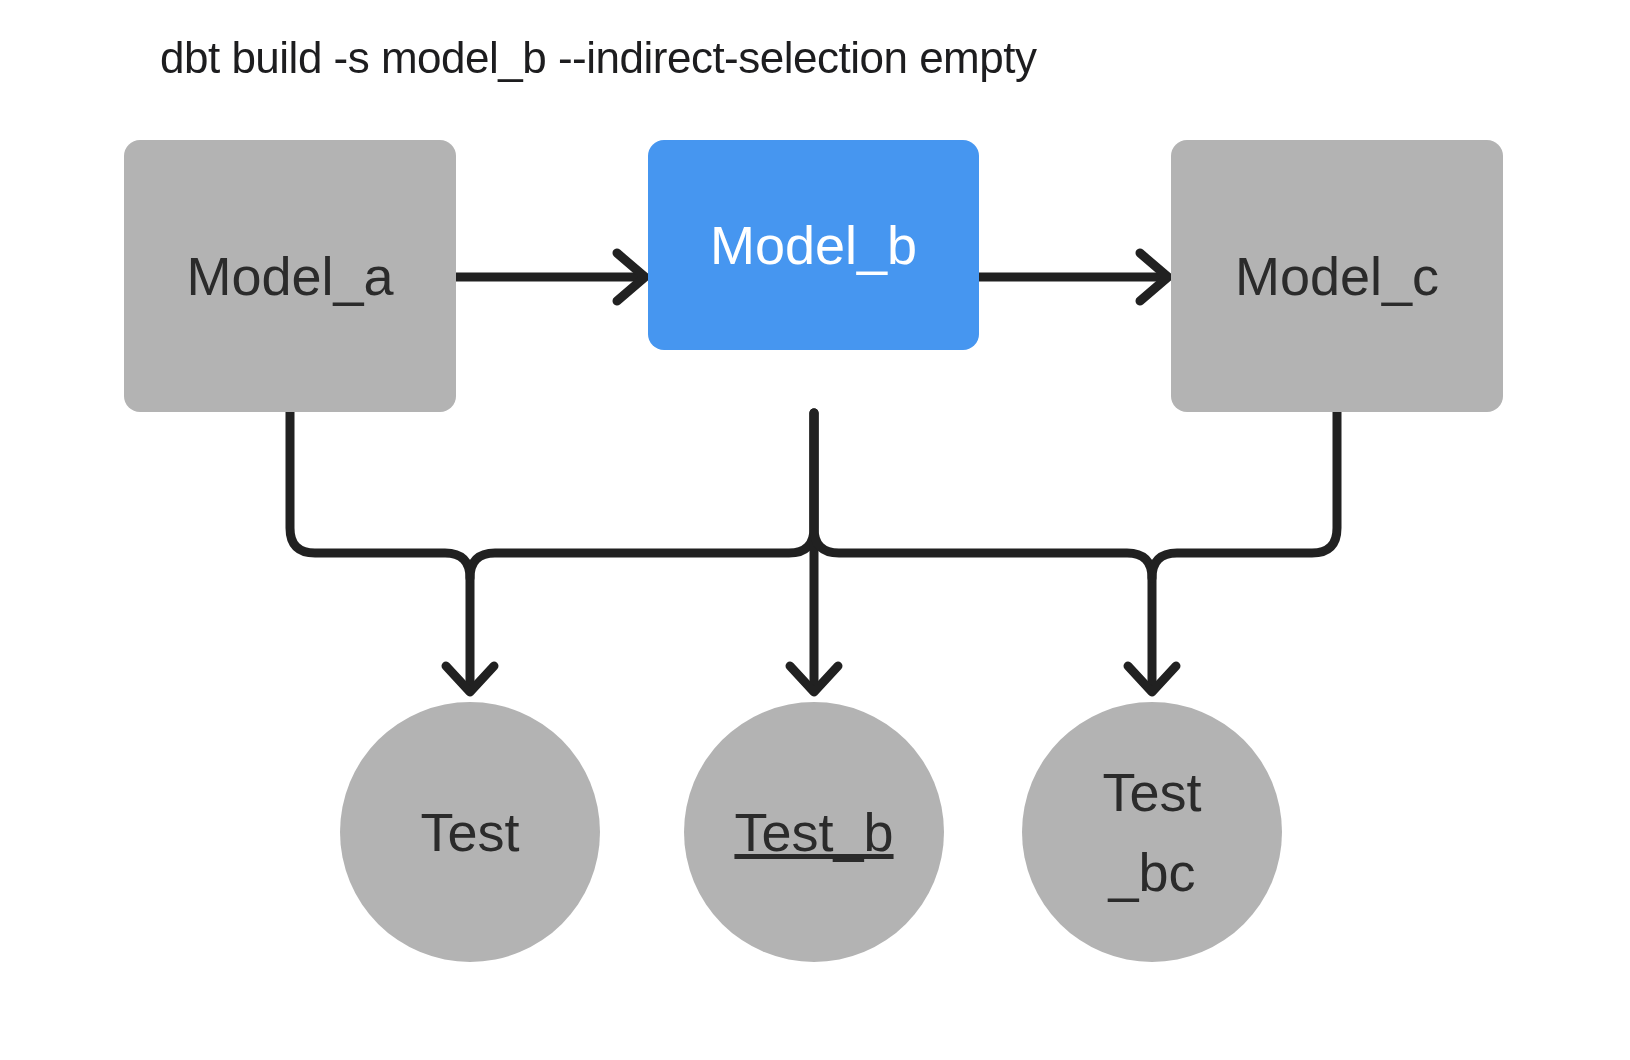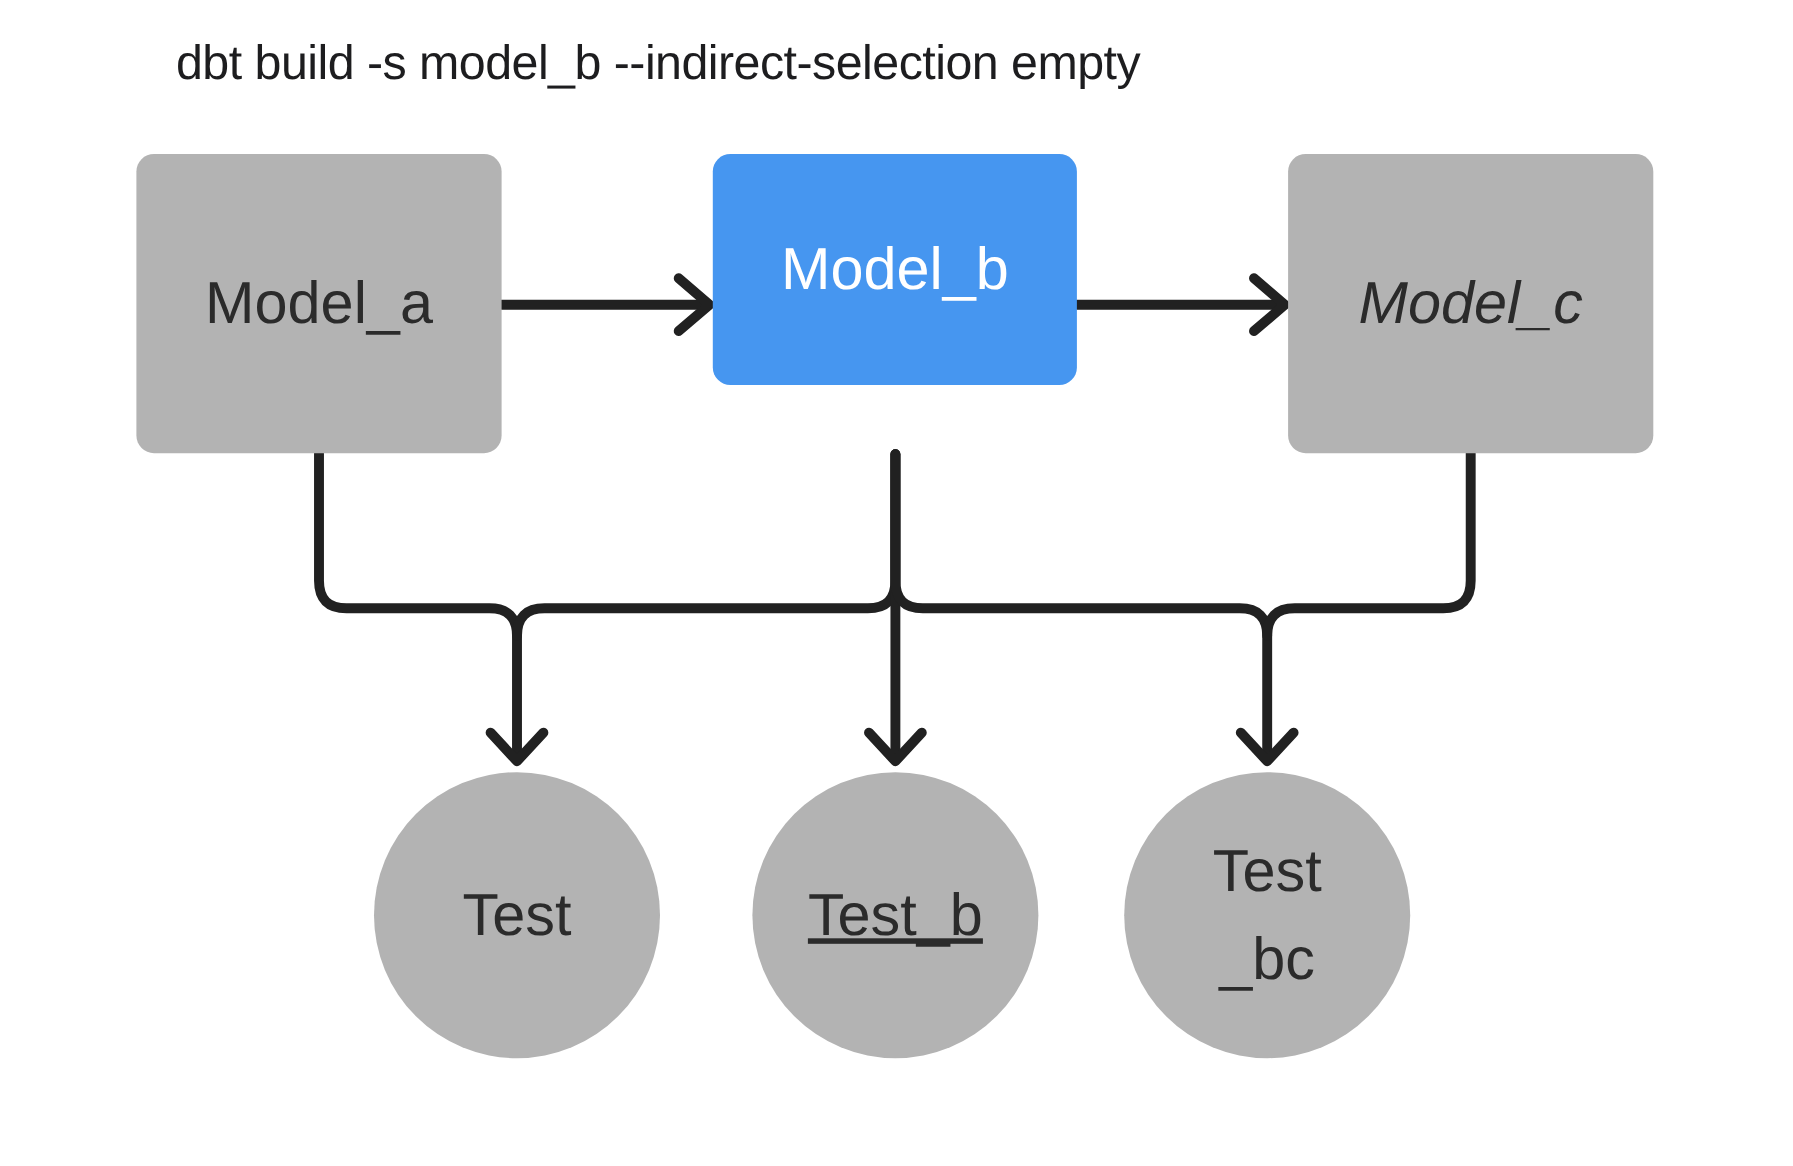--- a/index.html
+++ b/index.html
@@ -42,21 +42,21 @@
     color:var(--text-light,#ffffff);
   }
   .test{
     width:260px;height:260px;
     background:var(--node-gray,#b3b3b3);
     border-radius:50%;
   }
   .test .tl{display:block;line-height:80px;}
   #model-a{left:124px;top:140px;}
   #model-b{left:648px;top:140px;width:331px;height:210px;}
-  #model-c{left:1171px;top:140px;font-style:italic;}
+  #model-c{left:1171px;top:140px;}
   #test-ab{left:340px;top:702px;}
   #test-b{left:684px;top:702px;text-decoration:underline;}
   #test-bc{left:1022px;top:702px;}
 </style>
 </head>
 <body>
 
 <div class="canvas">
 
   <div class="title">dbt build -s model_b --indirect-selection empty</div>

